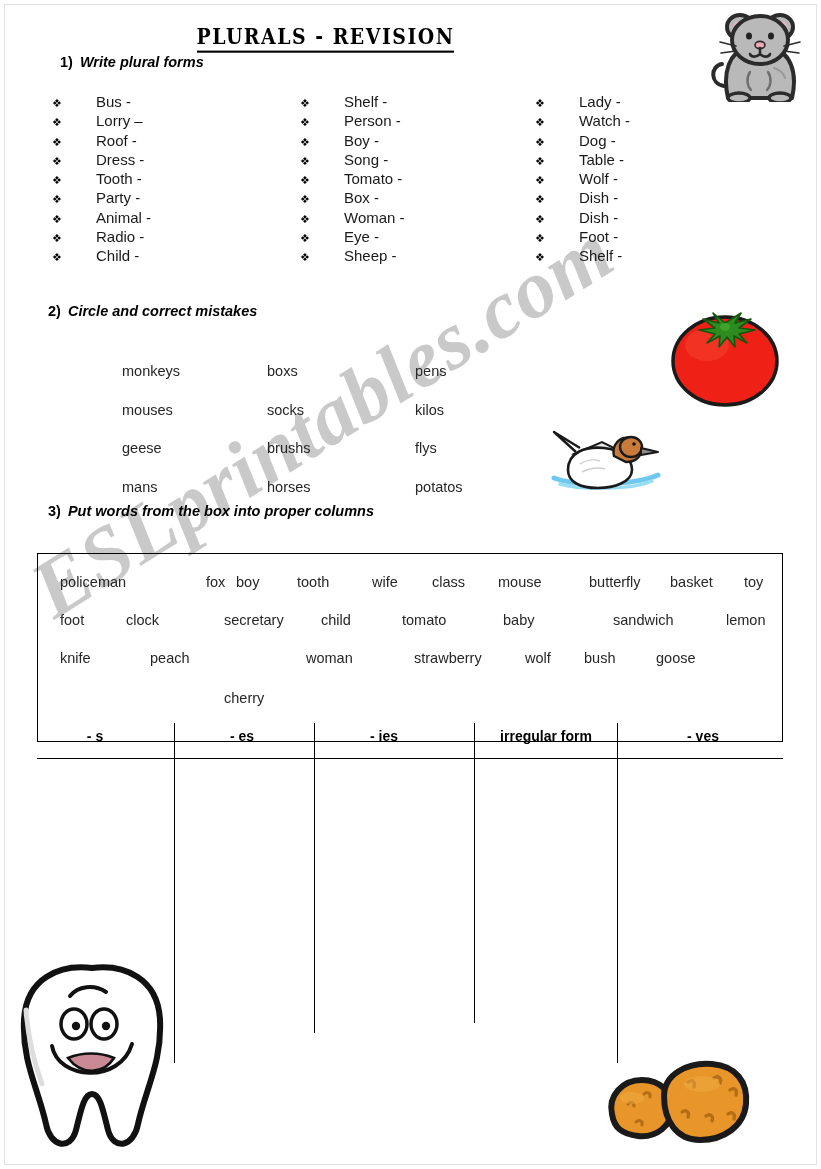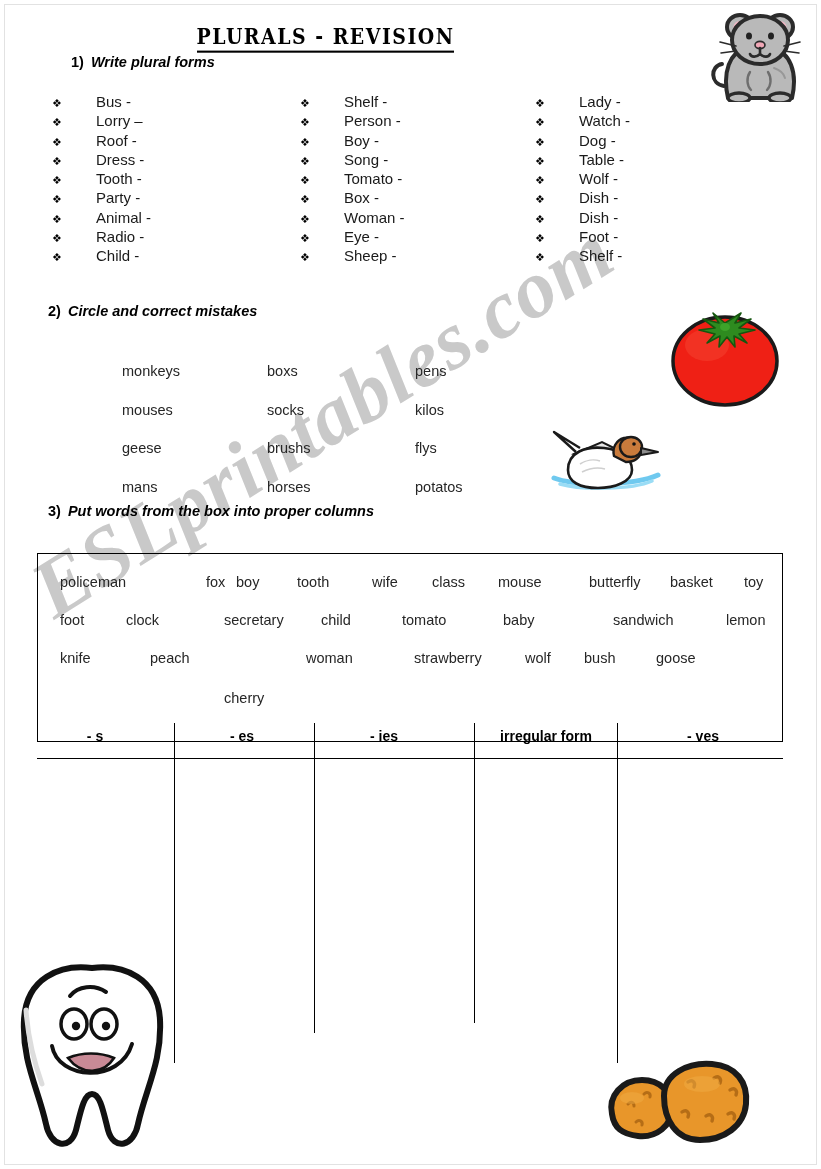--- a/index.html
+++ b/index.html
@@ -231,21 +231,21 @@
 
       <path d="M44 66 C40 72 41 80 45 84" fill="none" stroke="#6e6e6e" stroke-width="2.4" stroke-linecap="round"></path>
       <path d="M62 66 C66 72 65 80 61 84" fill="none" stroke="#6e6e6e" stroke-width="2.4" stroke-linecap="round"></path>
       <path d="M68 62 C74 64 78 68 79 72" fill="none" stroke="#989898" stroke-width="2" stroke-linecap="round"></path>
 
       <ellipse cx="33" cy="92" rx="11" ry="5" fill="#b9b9b9" stroke="#2b2b2b" stroke-width="3.4"></ellipse>
       <ellipse cx="74" cy="92" rx="11" ry="5" fill="#b9b9b9" stroke="#2b2b2b" stroke-width="3.4"></ellipse>
     </svg>
   </div>
 
-  <div class="sec-head" style="left:60px; top:54px;margin-left:11px;">
+  <div class="sec-head" style="left:60px; top:54px;">
     <span class="num">1)</span><span>Write plural forms</span>
   </div>
 
   <div class="ex1-col" style="left:52px; top:93px;">
     <div class="ex1-item">
         <span class="ex1-bullet">❖</span>
         <span class="ex1-word">Bus -</span>
       </div>
     <div class="ex1-item">
         <span class="ex1-bullet">❖</span>

